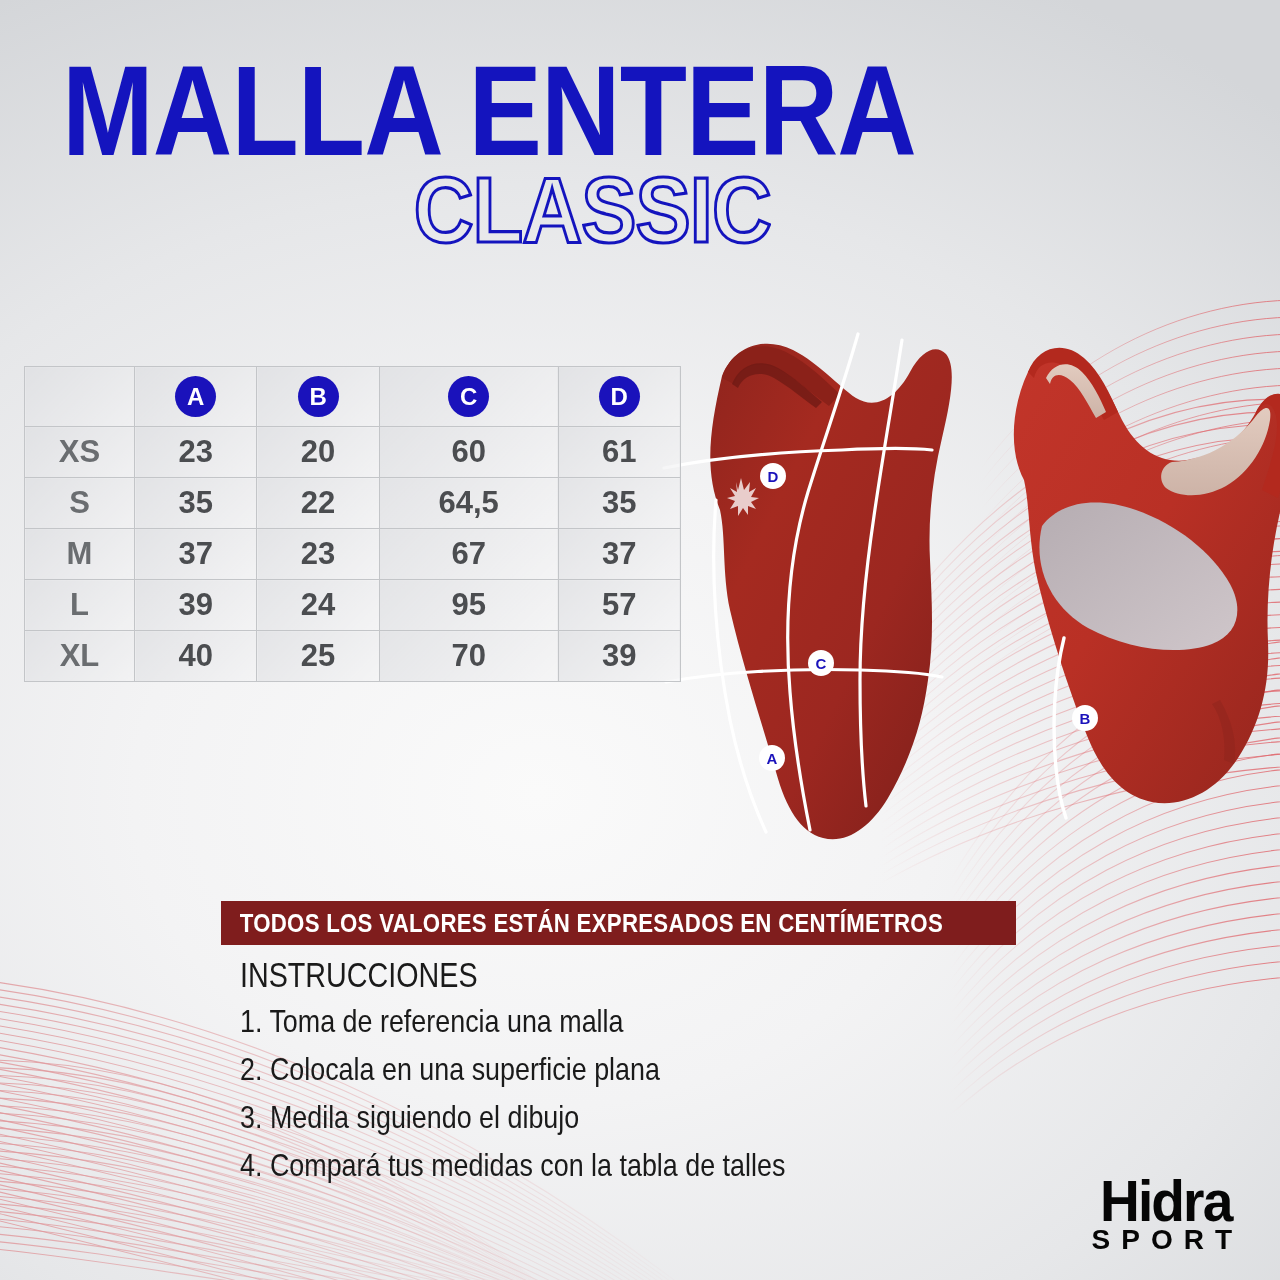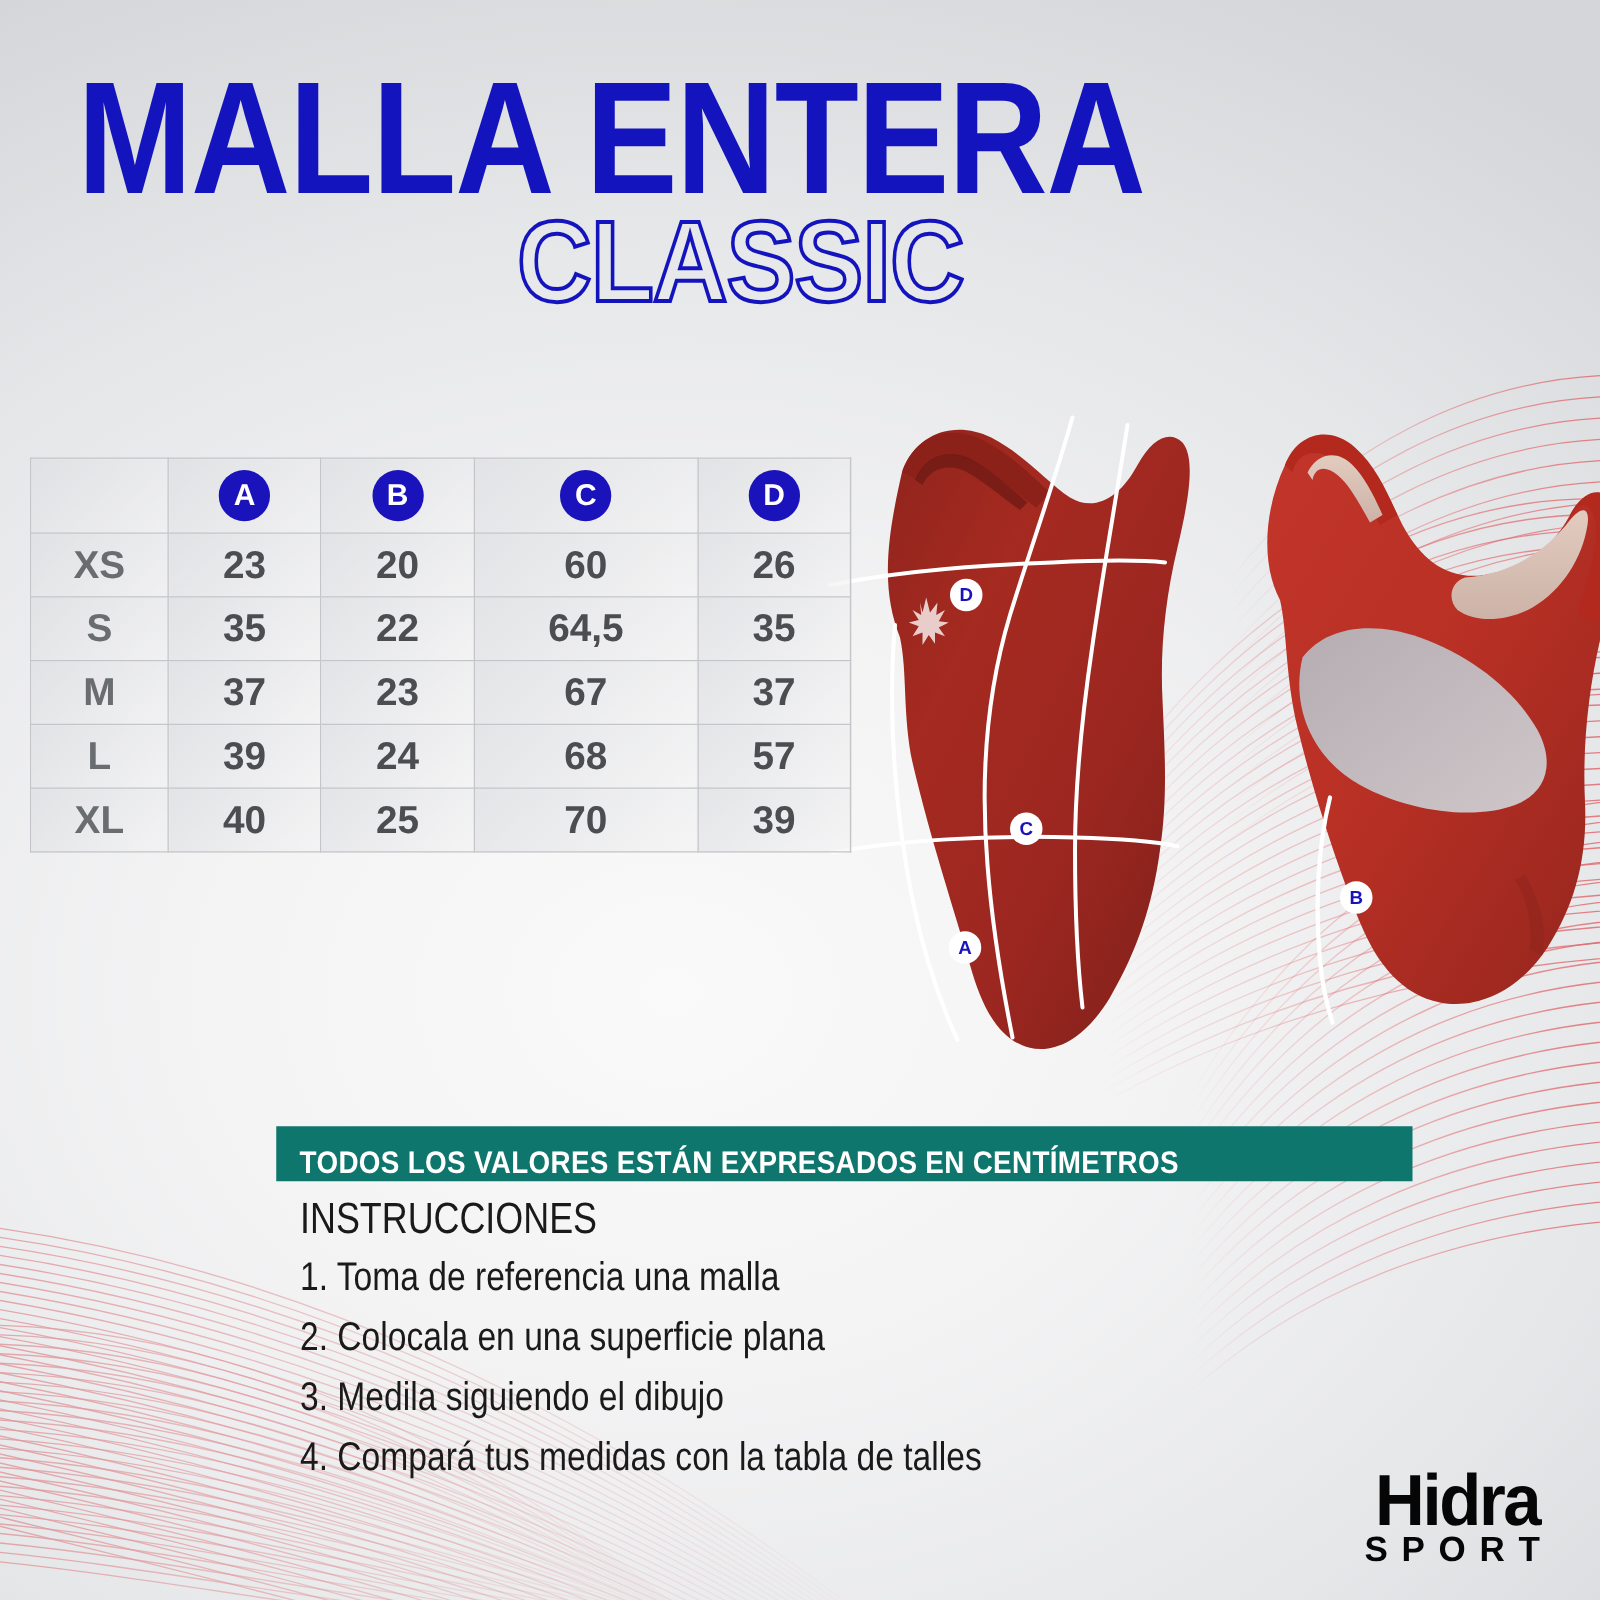--- a/index.html
+++ b/index.html
@@ -98,23 +98,23 @@
     font-weight:700;
     display:flex; align-items:center; justify-content:center;
     line-height:1;
     z-index:6;
   }
 
   
   .cm-banner {
     position:absolute;
     left:221px; top:901px;
-    width:909px; height:44px;
-    background:#0f766e;
-    display:flex; align-items:flex-end;
+    width:795px; height:44px;
+    background:#7f1d1d;
+    display:flex; align-items:center;
     z-index:4;
   }
   .cm-banner span {
     color:#ffffff;
     font-size:25px;
     font-weight:700;
     padding-left:21px;
     transform:scaleX(0.89);
     transform-origin:left center;
     white-space:nowrap;
@@ -326,41 +326,41 @@
       <td><span class="circle-badge">A</span></td>
       <td><span class="circle-badge">B</span></td>
       <td><span class="circle-badge">C</span></td>
       <td><span class="circle-badge">D</span></td>
     </tr>
     <tr class="data-row">
       <td class="talle-cell">XS</td>
       <td>23</td>
       <td>20</td>
       <td>60</td>
-      <td>26</td>
+      <td>61</td>
     </tr>
     <tr class="data-row">
       <td class="talle-cell">S</td>
       <td>35</td>
       <td>22</td>
       <td>64,5</td>
       <td>35</td>
     </tr>
     <tr class="data-row">
       <td class="talle-cell">M</td>
       <td>37</td>
       <td>23</td>
       <td>67</td>
       <td>37</td>
     </tr>
     <tr class="data-row">
       <td class="talle-cell">L</td>
       <td>39</td>
       <td>24</td>
-      <td>68</td>
+      <td>95</td>
       <td>57</td>
     </tr>
     <tr class="data-row">
       <td class="talle-cell">XL</td>
       <td>40</td>
       <td>25</td>
       <td>70</td>
       <td>39</td>
     </tr>
   </tbody>

